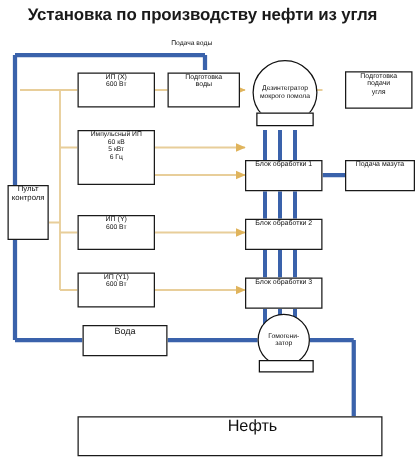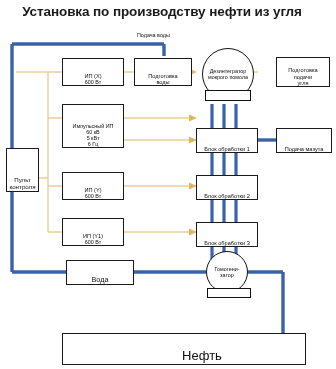--- a/index.html
+++ b/index.html
@@ -34,21 +34,21 @@
     top: 0;
     width: 336px;
     height: 369px;
   }
   .node {
     position: absolute;
     box-sizing: border-box;
     border: 1.4px solid #1a1a1a;
     background: #ffffff;
     display: flex;
-    align-items: flex-end;
+    align-items: flex-start;
     justify-content: center;
     text-align: center;
     color: #111111;
     line-height: 1.12;
   }
   .node .lines {
     display: block;
     width: 100%;
     padding: 0 1px;
   }

